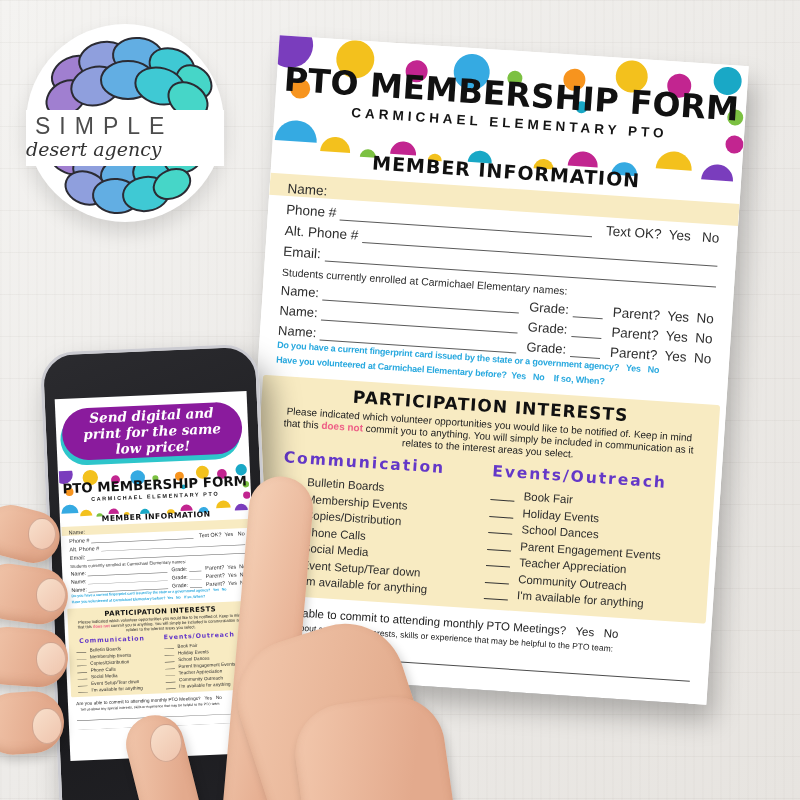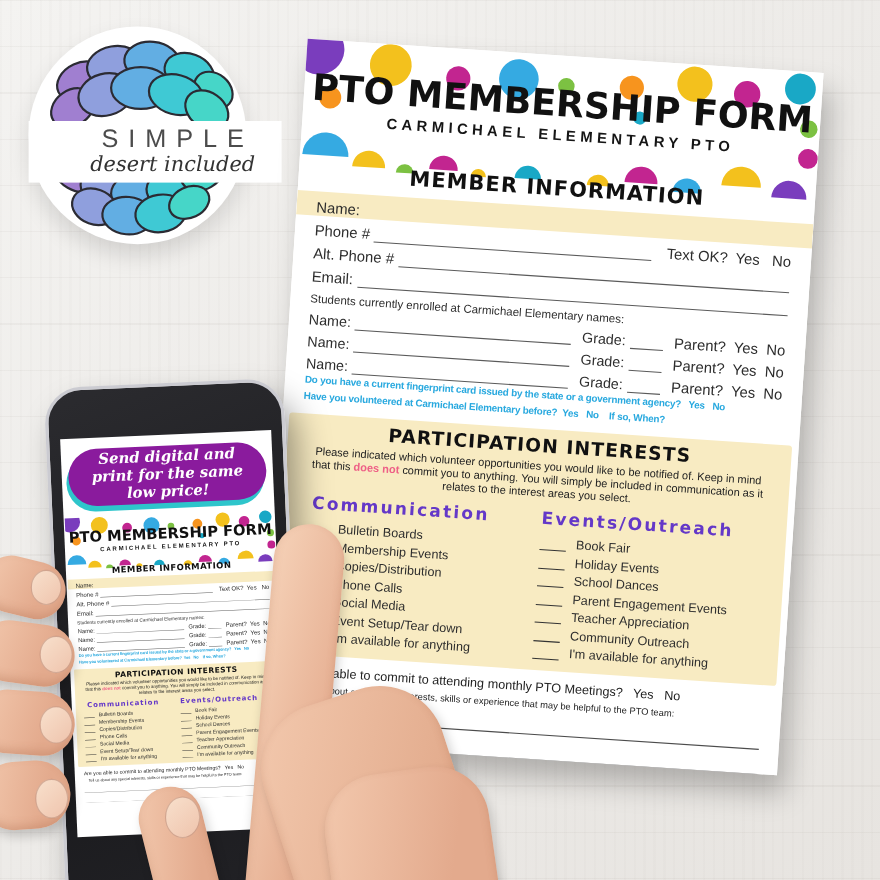--- a/index.html
+++ b/index.html
@@ -8,21 +8,21 @@
     background:
       repeating-linear-gradient(180deg, rgba(120,110,100,0.06) 0 1px, rgba(0,0,0,0) 1px 42px),
       repeating-linear-gradient(90deg, rgba(120,110,100,0.025) 0 2px, rgba(0,0,0,0) 2px 9px),
       linear-gradient(135deg,#f4f3f1 0%,#eceae7 55%,#e7e4e0 100%);
   }
   
   .logo{position:absolute;left:26px;top:24px;width:198px;height:198px;border-radius:50%;
     background:#fff;box-shadow:0 10px 20px rgba(0,0,0,0.13);z-index:2;}
   .logo svg{position:absolute;left:0;top:0;}
   .logo-band{position:absolute;left:0;top:86px;width:100%;height:56px;background:#fff;
-    display:flex;flex-direction:column;align-items:center;justify-content:center;padding-left:32px;}
+    display:flex;flex-direction:column;justify-content:center;}
   .logo-top{font-size:23px;letter-spacing:9px;color:#4c4c4c;padding-left:9px;line-height:1;}
   .logo-script{font-family:"DejaVu Serif",serif;font-style:italic;font-size:19px;color:#333;line-height:1.2;}
   
   .paper{position:absolute;left:258px;top:50px;width:470px;height:640px;z-index:3;
     transform:rotate(3.8deg);background:#fff;box-shadow:8px 16px 26px rgba(0,0,0,0.25);}
   .sheet{position:relative;width:470px;height:640px;background:#fff;overflow:hidden;
     color:#2d2d2d;}
   .dots-layer{position:absolute;left:0;top:0;width:100%;height:150px;pointer-events:none;}
   .f-title{margin-top:24px;text-align:center;font-family:"DejaVu Sans",sans-serif;
     font-weight:900;font-size:33px;letter-spacing:0px;color:#111;position:relative;}
@@ -120,21 +120,21 @@
         <ellipse cx="132" cy="146" rx="25" ry="18" fill="#3fc9d4" transform="rotate(-12 132 146)"></ellipse>
         <ellipse cx="158" cy="132" rx="21" ry="16" fill="#46d6c8" transform="rotate(-30 158 132)"></ellipse>
         <ellipse cx="60" cy="164" rx="21" ry="16" fill="#8f9fdd" transform="rotate(20 60 164)"></ellipse>
         <ellipse cx="90" cy="172" rx="23" ry="17" fill="#62aee3" transform="rotate(5 90 172)"></ellipse>
         <ellipse cx="120" cy="170" rx="23" ry="17" fill="#3fc9d4" transform="rotate(-8 120 170)"></ellipse>
         <ellipse cx="146" cy="160" rx="19" ry="14" fill="#46d6c8" transform="rotate(-25 146 160)"></ellipse>
       </g>
     </svg>
     <div class="logo-band">
       <div class="logo-top">SIMPLE</div>
-      <div class="logo-script">desert included</div>
+      <div class="logo-script">desert agency</div>
     </div>
   </div>
 
   <div class="paper">
     <div class="sheet">
       <div class="dots-layer">
           <span style="position: absolute; left: -12px; top: -14px; width: 46px; height: 46px; background: rgb(122, 61, 189); border-radius: 50%;"></span>
           <span style="position: absolute; left: 14px; top: 42px; width: 20px; height: 20px; background: rgb(247, 148, 30); border-radius: 50%;"></span>
           <span style="position: absolute; left: 58px; top: 0px; width: 38px; height: 38px; background: rgb(243, 193, 29); border-radius: 50%;"></span>
           <span style="position: absolute; left: 128px; top: 16px; width: 22px; height: 22px; background: rgb(194, 37, 144); border-radius: 50%;"></span>

